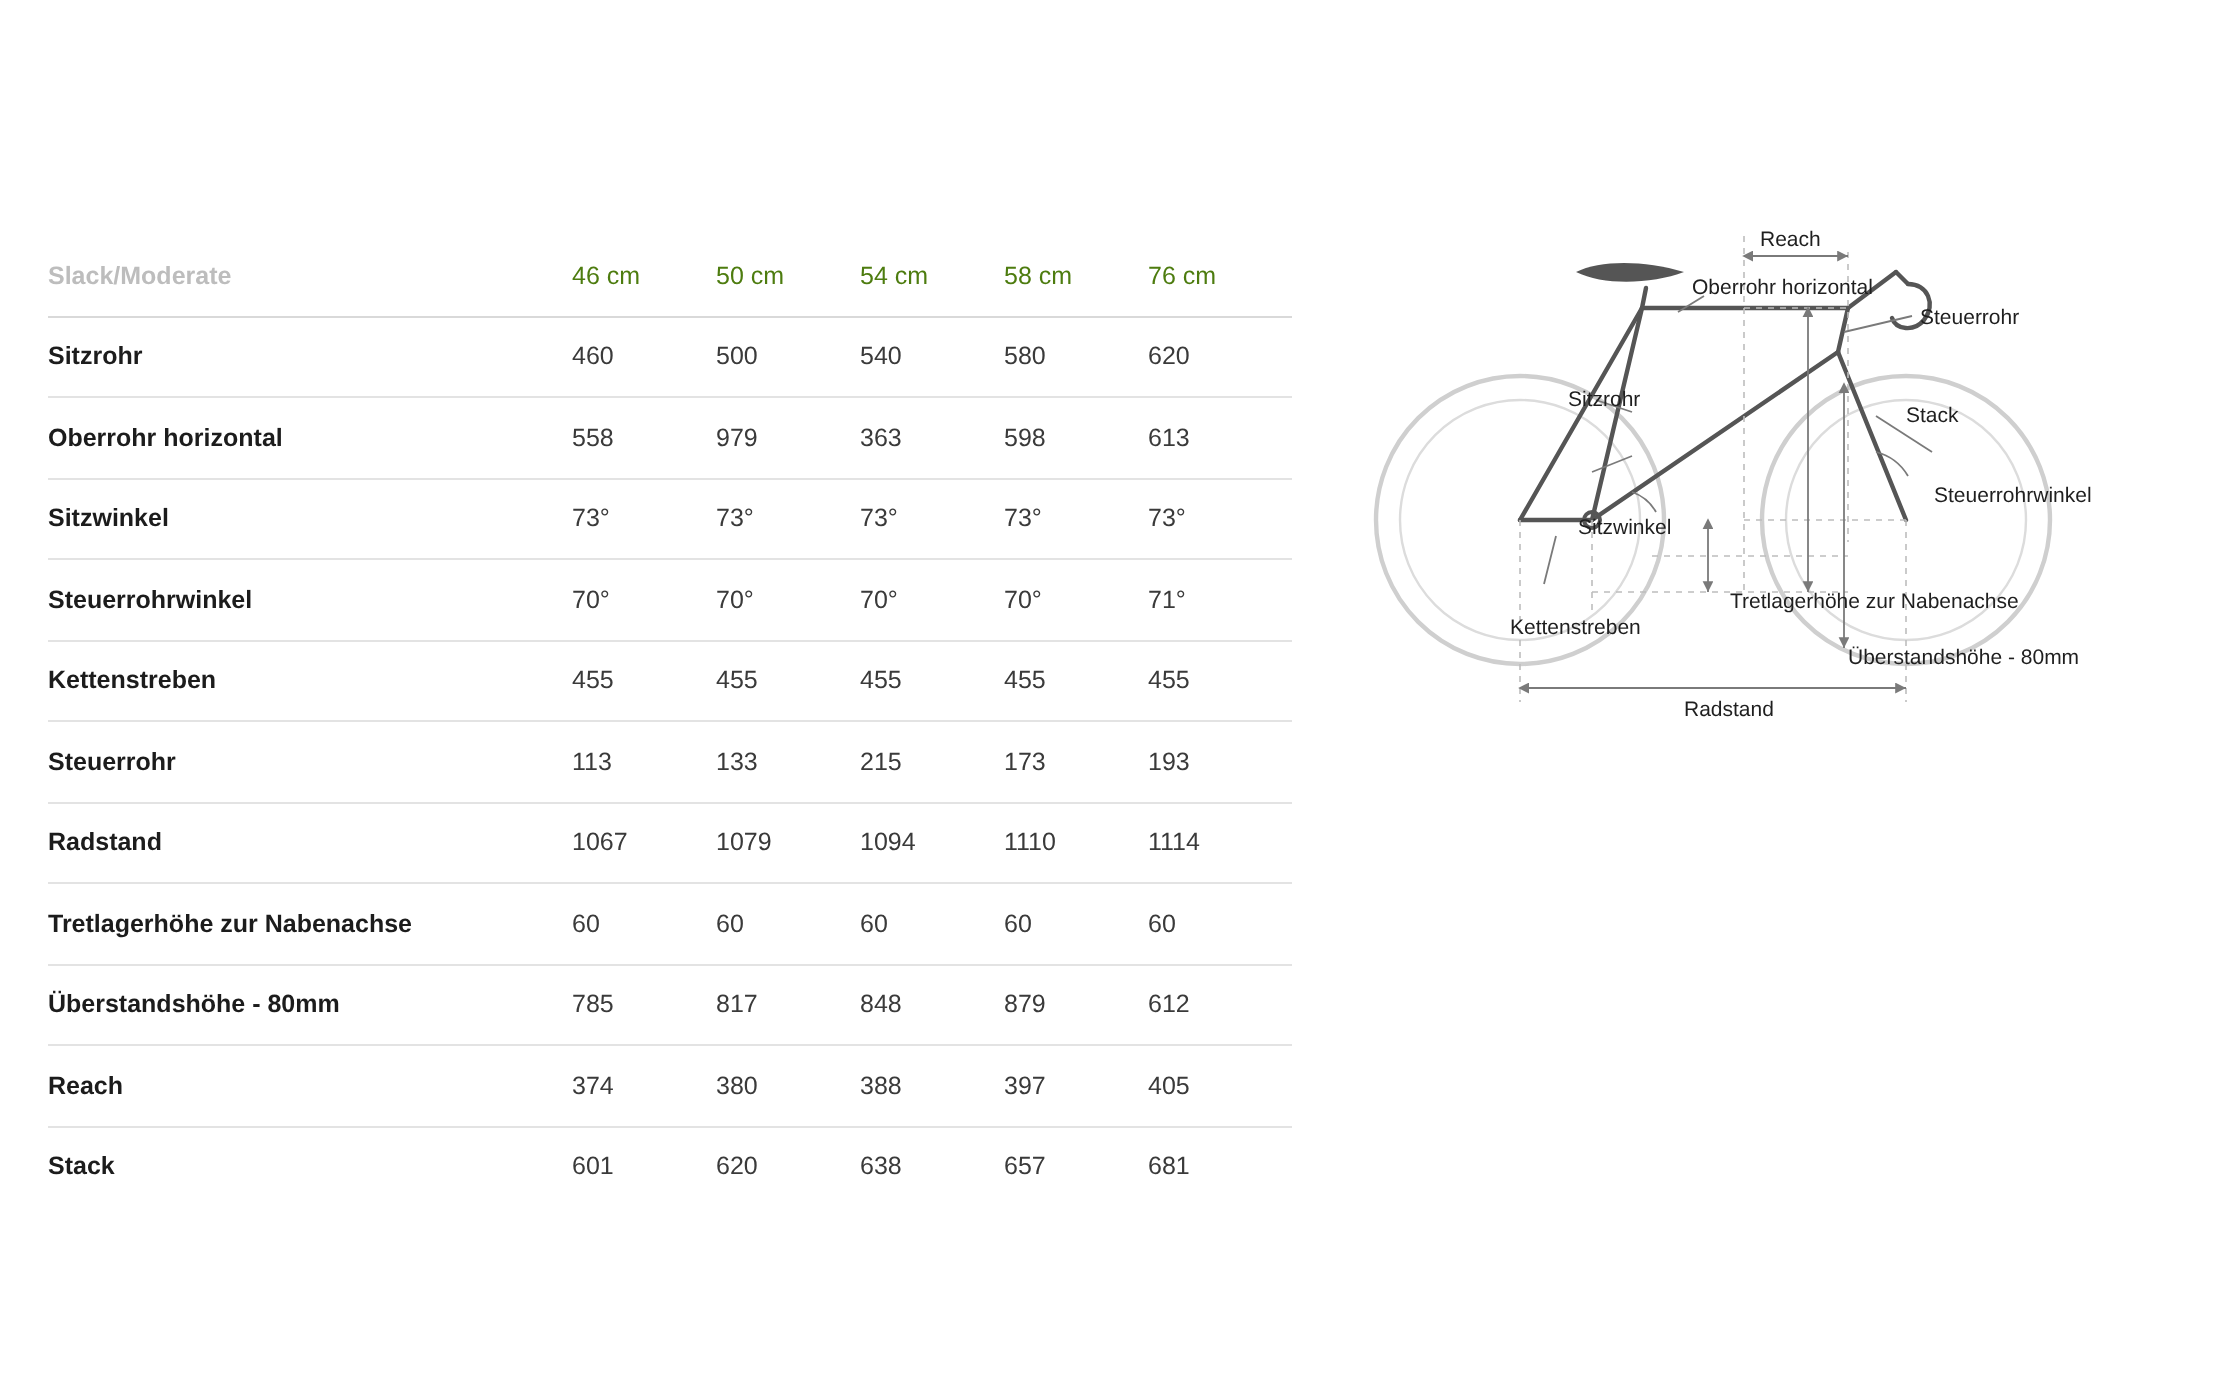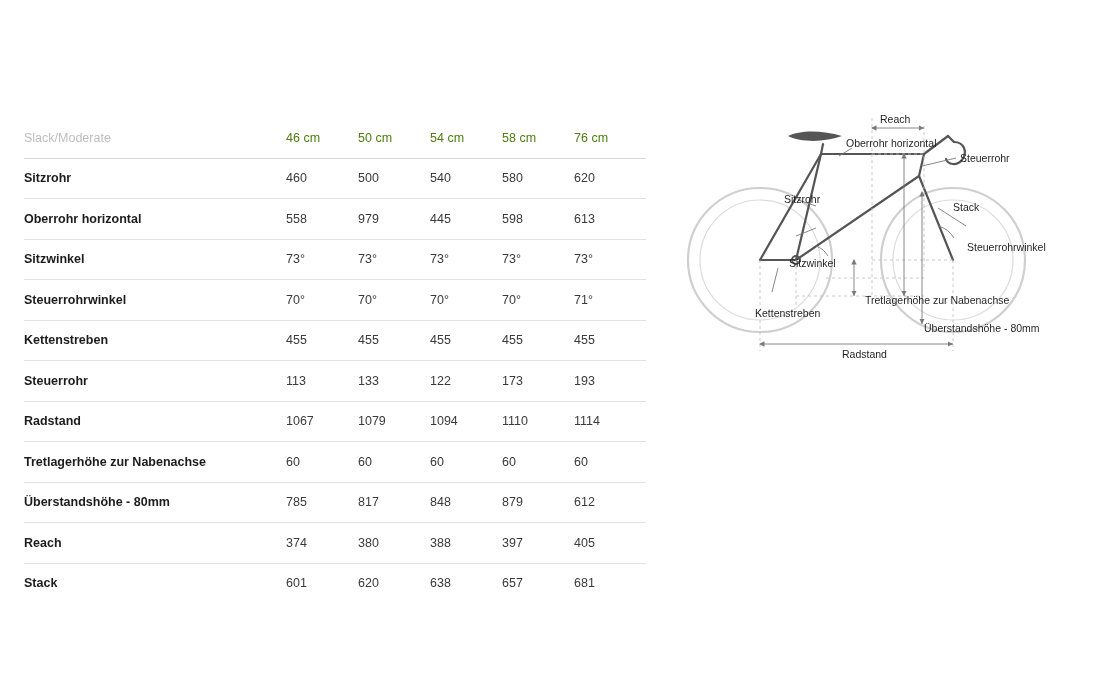--- a/index.html
+++ b/index.html
@@ -40,21 +40,21 @@
     height: 39.5px;
     vertical-align: middle;
     border-bottom: 1px solid #e3e3e3;
   }
   table.geo thead th {
     border-bottom: 1px solid #d9d9d9;
     font-weight: normal;
   }
   table.geo thead th.lbl {
     color: #bdbdbd;
-    font-weight: normal;
+    font-weight: bold;
     font-size: 12.5px;
   }
   table.geo thead th.sz {
     color: #4d7c0f;
     font-weight: normal;
     font-size: 12.5px;
   }
   table.geo tbody th.lbl {
     font-weight: bold;
     color: #1c1c1c;
@@ -121,21 +121,21 @@
           <td class="val">460</td>
           <td class="val">500</td>
           <td class="val">540</td>
           <td class="val">580</td>
           <td class="val">620</td>
         </tr>
         <tr>
           <th class="lbl">Oberrohr horizontal</th>
           <td class="val">558</td>
           <td class="val">979</td>
-          <td class="val">445</td>
+          <td class="val">363</td>
           <td class="val">598</td>
           <td class="val">613</td>
         </tr>
         <tr>
           <th class="lbl">Sitzwinkel</th>
           <td class="val">73°</td>
           <td class="val">73°</td>
           <td class="val">73°</td>
           <td class="val">73°</td>
           <td class="val">73°</td>
@@ -153,21 +153,21 @@
           <td class="val">455</td>
           <td class="val">455</td>
           <td class="val">455</td>
           <td class="val">455</td>
           <td class="val">455</td>
         </tr>
         <tr>
           <th class="lbl">Steuerrohr</th>
           <td class="val">113</td>
           <td class="val">133</td>
-          <td class="val">122</td>
+          <td class="val">215</td>
           <td class="val">173</td>
           <td class="val">193</td>
         </tr>
         <tr>
           <th class="lbl">Radstand</th>
           <td class="val">1067</td>
           <td class="val">1079</td>
           <td class="val">1094</td>
           <td class="val">1110</td>
           <td class="val">1114</td>

